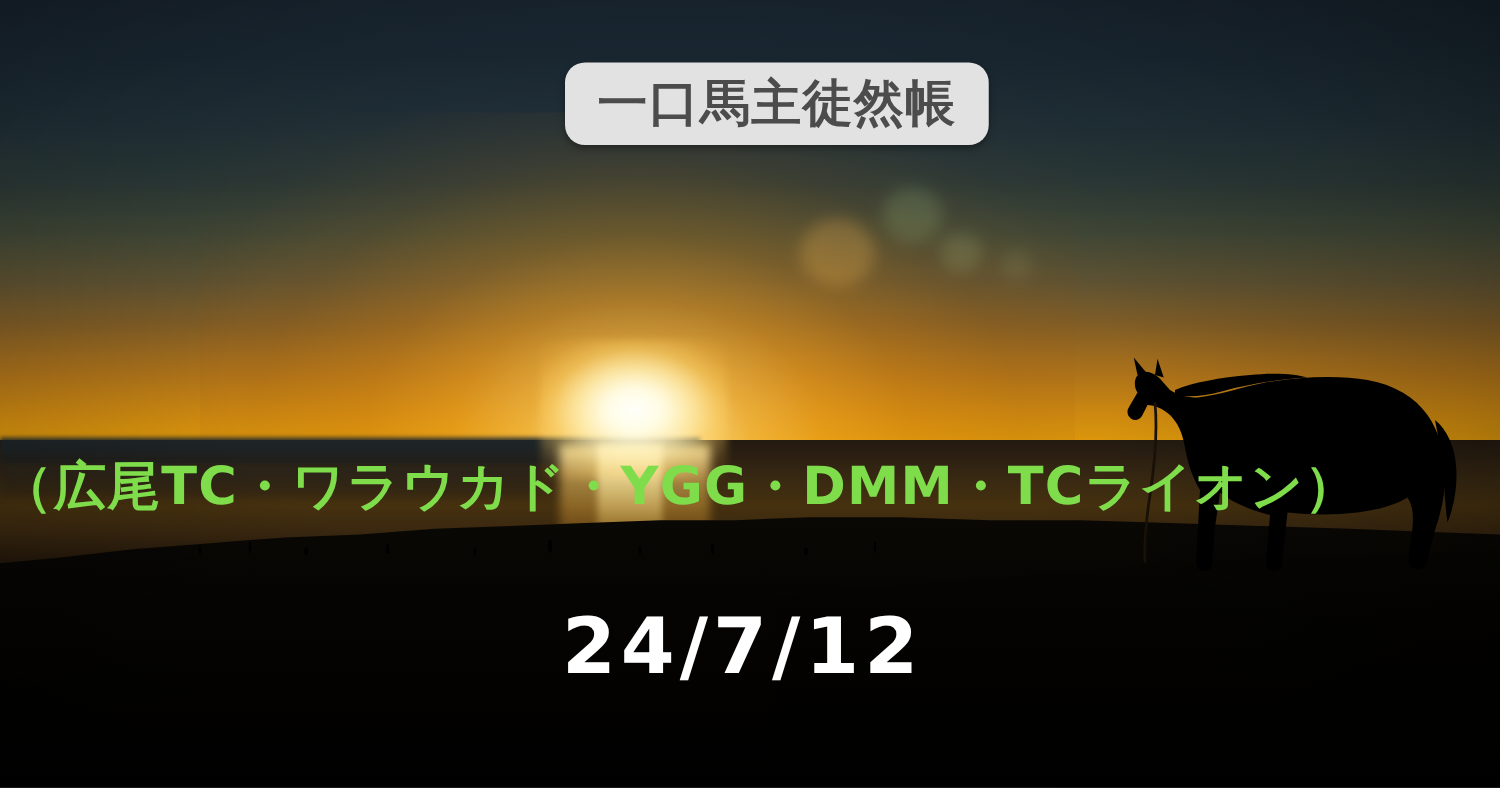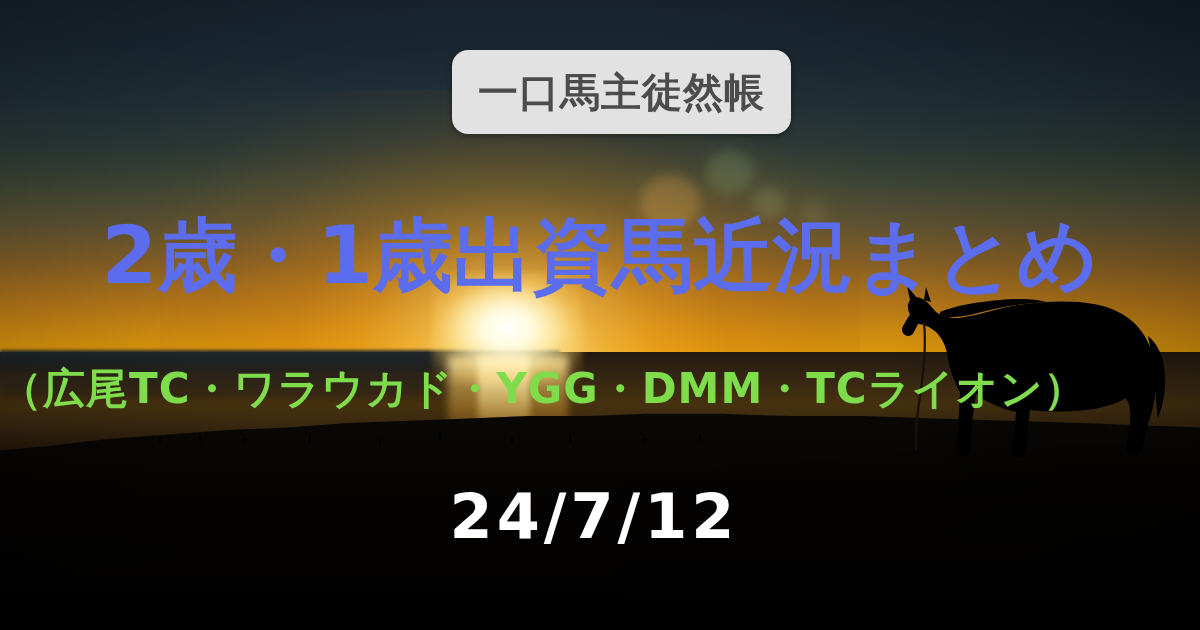--- a/index.html
+++ b/index.html
@@ -186,21 +186,21 @@
     position: absolute;
     left: 880px; top: 272px;
     width: 320px; height: 200px;
   }
   .horse svg { display: block; width: 100%; height: 100%; }
 
   
   .badge {
     position: absolute;
     left: 452px; top: 50px;
-    height: 84px;
+    height: 66px;
     padding: 0 26px;
     display: flex;
     align-items: center;
     justify-content: center;
     background: #e2e2e2;
     border-radius: 16px;
     box-shadow: 0 2px 6px rgba(0,0,0,0.35);
   }
   .badge-text {
     font-size: 40px;
@@ -324,19 +324,18 @@
       </svg>
     </div>
 
     <div class="vignette"></div>
   </div>
 
   <div class="badge">
     <span class="badge-text">一口馬主徒然帳</span>
   </div>
 
-  <div class="headline">2歳・1歳出資馬近況まとめ</div>
 
   <div class="subtitle">（広尾TC・ワラウカド・YGG・DMM・TCライオン）</div>
 
   <div class="datestamp">24/7/12</div>
 
 </div>
 
 </body></html>

